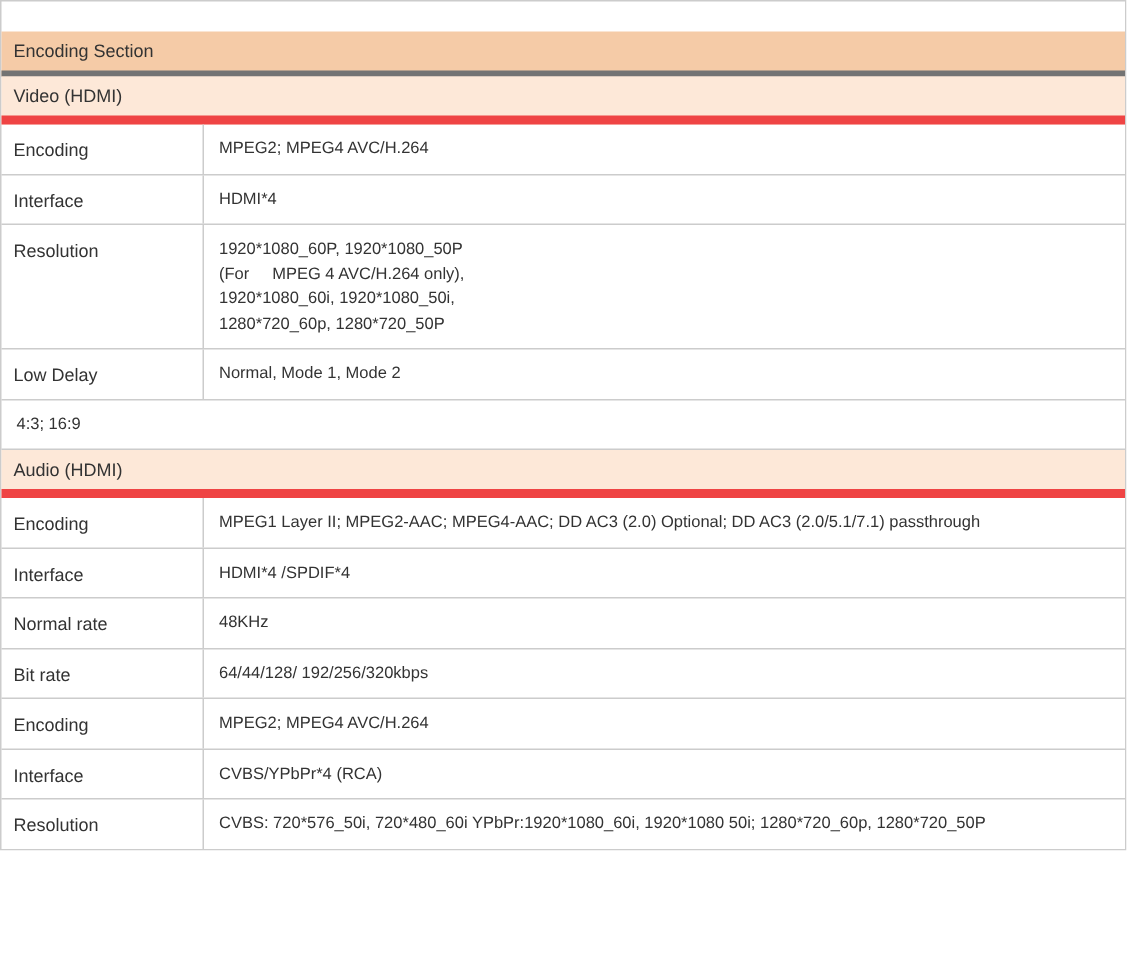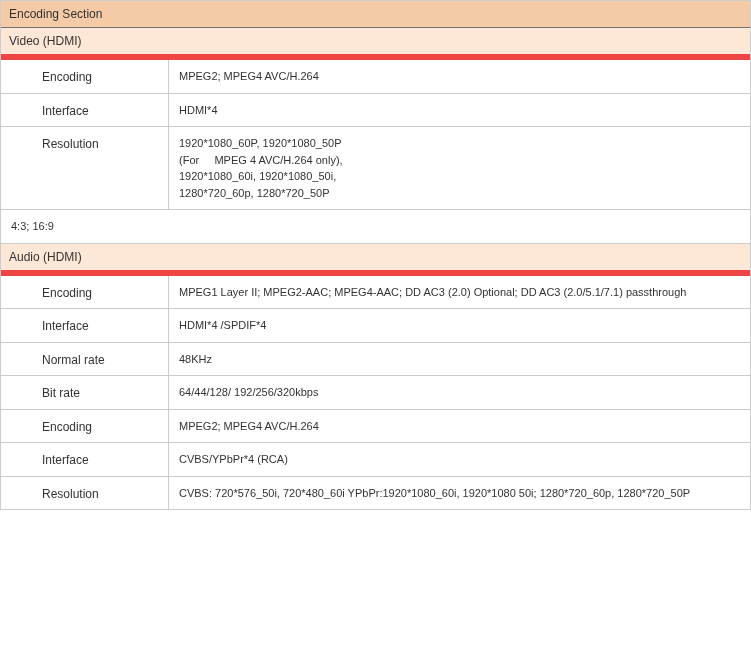--- a/index.html
+++ b/index.html
@@ -16,21 +16,22 @@
     }
     .table-container {
       width: 751px;
       border: 1px solid #ccc;
     }
     .section-header {
       background-color: #f5cba7;
       padding: 6px 8px;
       font-weight: normal;
       font-size: 12px;
-      border-bottom: 1px solid #737373;
+      border-bottom: 4px solid #737373;
+      margin-top: 20px;
     }
     .sub-header {
       background-color: #fde8d8;
       padding: 6px 8px;
       font-size: 12px;
       border-bottom: 6px solid #ef4444;
     }
     .row {
       display: flex;
       border-bottom: 1px solid #ccc;
@@ -42,21 +43,20 @@
     .label-cell {
       width: 135px;
       min-width: 135px;
       padding: 8px 8px;
       border-right: 1px solid #ccc;
       font-size: 12px;
       vertical-align: top;
       display: flex;
       align-items: flex-start;
       padding-top: 10px;
-      margin-left: 33px;
     }
     .value-cell {
       flex: 1;
       padding: 8px 10px;
       font-size: 11px;
       line-height: 1.5;
     }
   </style>
 </head>
 <body>
@@ -79,20 +79,24 @@
   <div class="row">
     <div class="label-cell">Resolution</div>
     <div class="value-cell">
       1920*1080_60P, 1920*1080_50P<br>
       (For &nbsp;&nbsp;&nbsp; MPEG 4 AVC/H.264 only),<br>
       1920*1080_60i, 1920*1080_50i,<br>
       1280*720_60p, 1280*720_50P
     </div>
   </div>
 
+  <div class="row">
+    <div class="label-cell">Low   Delay</div>
+    <div class="value-cell">Normal, Mode 1, Mode 2</div>
+  </div>
 
   <div class="row">
     <div class="value-cell">4:3; 16:9</div>
   </div>
 
   <div class="sub-header">Audio (HDMI)</div>
 
   <div class="row">
     <div class="label-cell">Encoding</div>
     <div class="value-cell">MPEG1    Layer II; MPEG2-AAC; MPEG4-AAC; DD AC3 (2.0) Optional; DD AC3 (2.0/5.1/7.1) passthrough</div>

